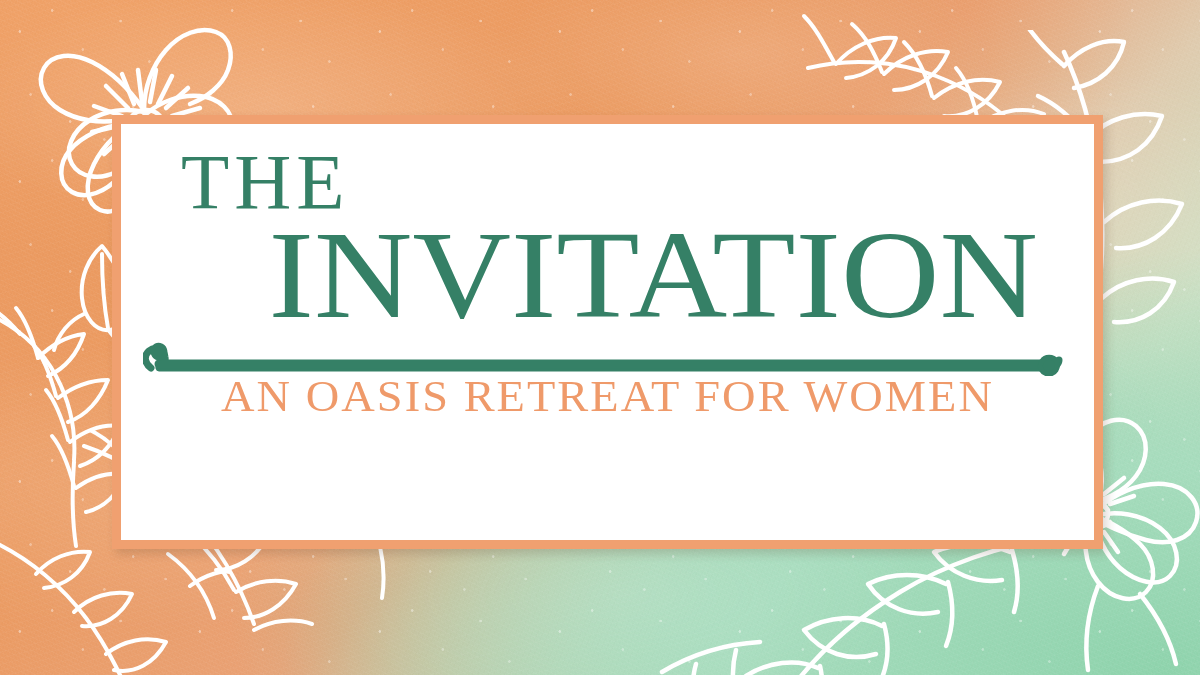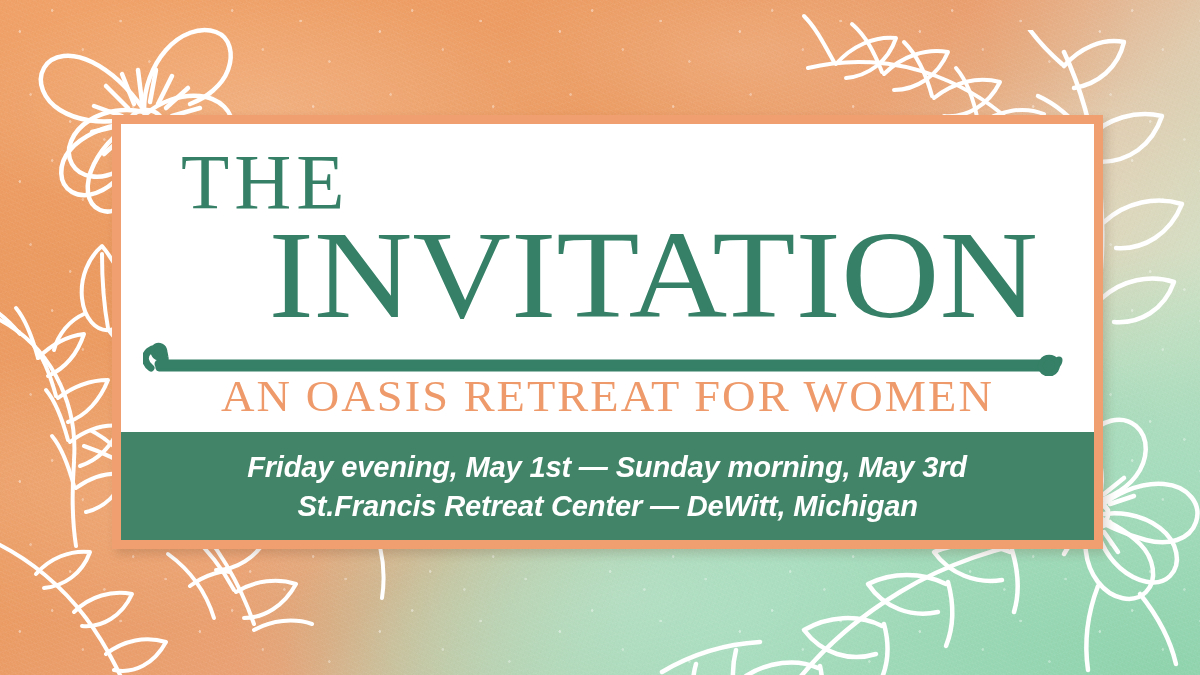--- a/index.html
+++ b/index.html
@@ -294,20 +294,16 @@
 
       <svg class="swash" viewBox="0 0 930 42" fill="none">
         <path d="M8 34 C2 30 0 22 6 17 C12 12 21 15 22 23 C23 29 20 33 16 34 L906 34 C912 34 916 30 916 26" stroke="#358066" stroke-width="7" stroke-linecap="round" stroke-linejoin="round"></path>
         <path d="M16 30 L906 30" stroke="#358066" stroke-width="9" stroke-linecap="round"></path>
         <path d="M914 27 C916 34 912 40 906 40 C899 40 895 33 899 27 C902 22 910 22 914 27Z" stroke="#358066" stroke-width="5" fill="#358066"></path>
         <path d="M10 20 C8 15 12 10 17 11 C22 12 24 18 21 22 C18 26 12 25 10 20Z" stroke="#358066" stroke-width="4" fill="#358066"></path>
       </svg>
 
       <div class="subtitle">AN OASIS RETREAT FOR WOMEN</div>
 
-      <div class="footer">
-        <div class="footer-line">Friday evening, May 1st — Sunday morning, May 3rd</div>
-        <div class="footer-line">St.Francis Retreat Center — DeWitt, Michigan</div>
-      </div>
 
     </div>
   </div>
 </div>
 
 </body></html>

